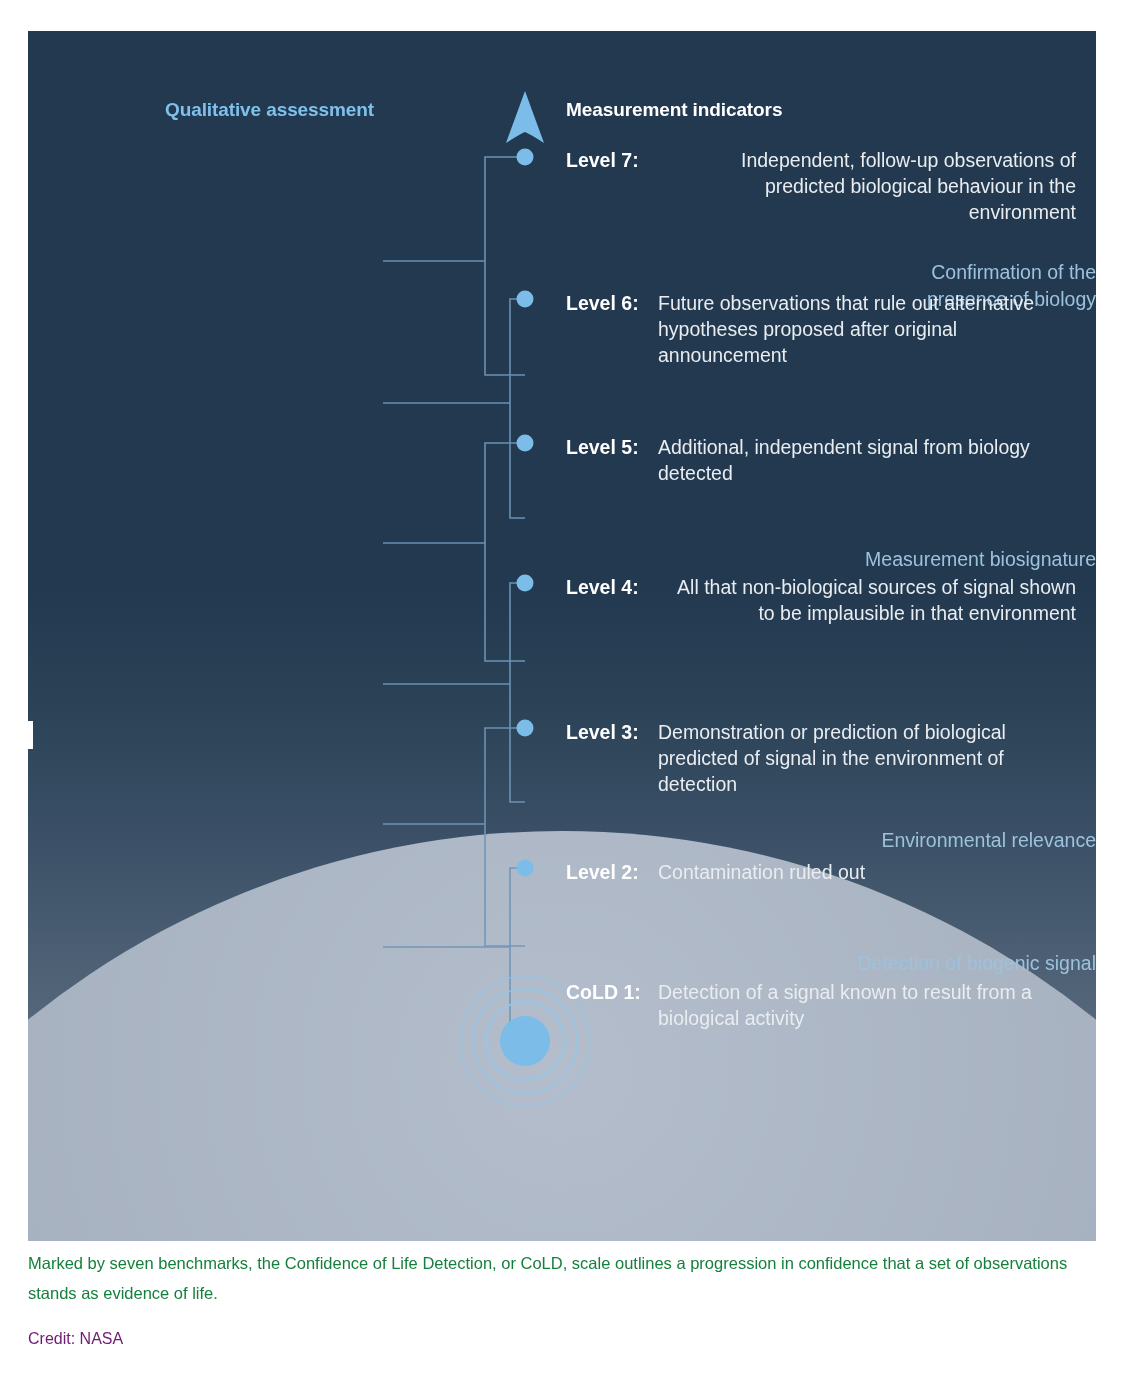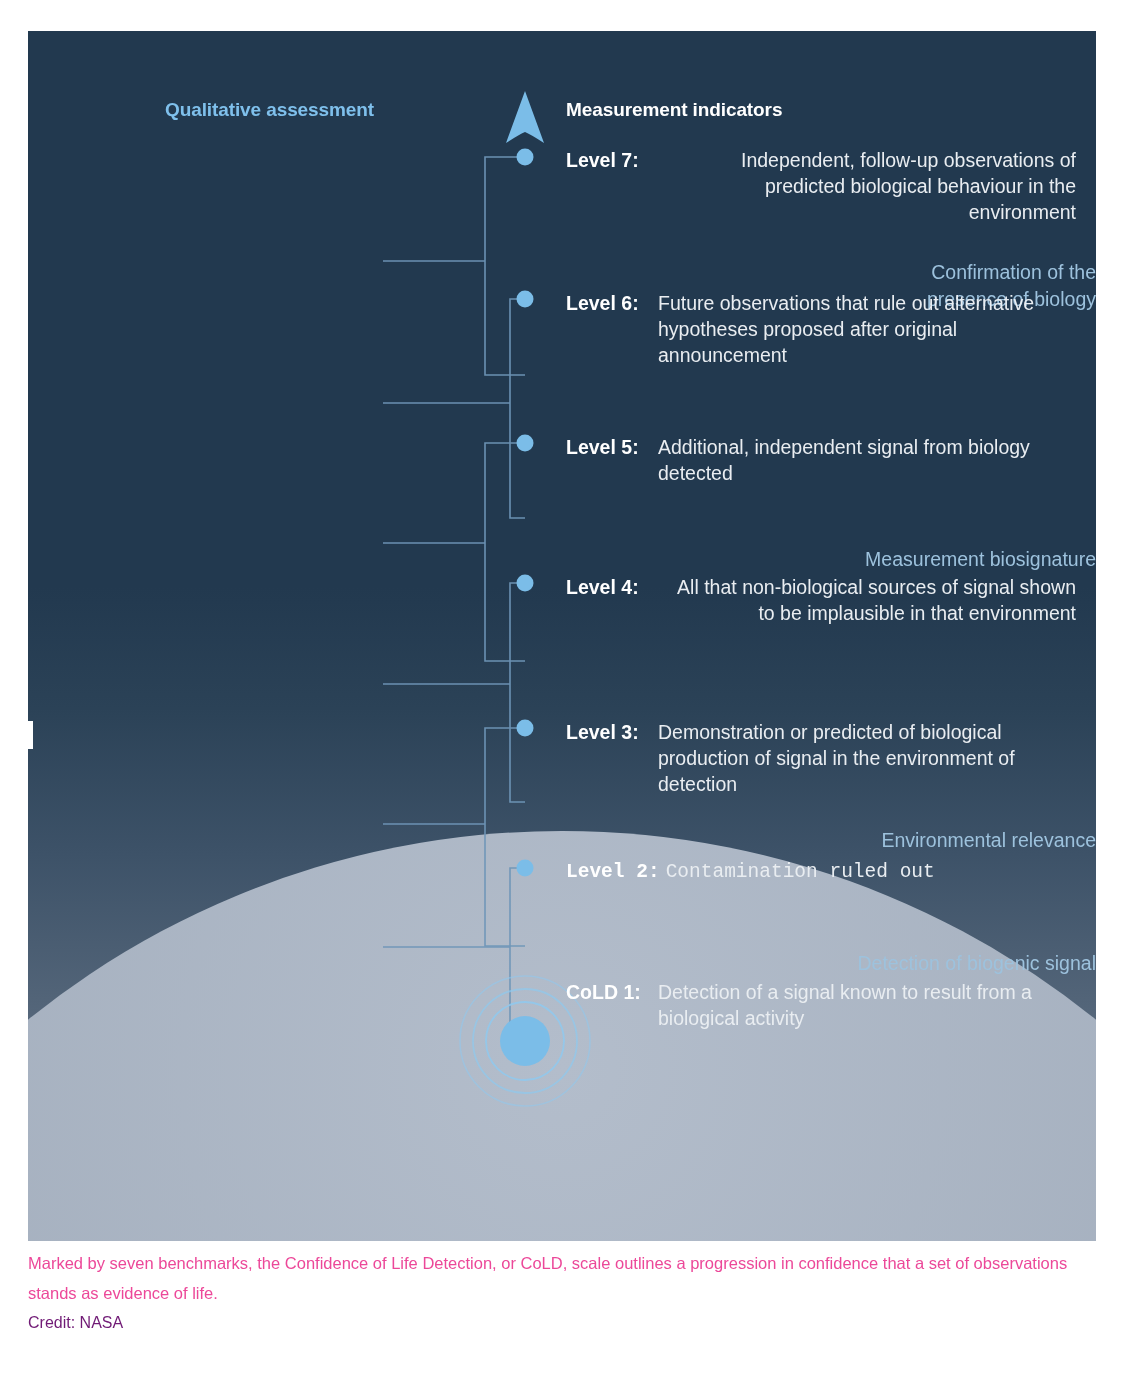--- a/index.html
+++ b/index.html
@@ -122,24 +122,24 @@
   
   #caption-area {
     position: absolute;
     left: 0;
     top: 1248px;
     width: 1140px;
     padding: 0 28px;
     box-sizing: border-box;
   }
   #caption-text {
-    color: #ec4899;
+    color: #15803d;
     font-size: 16.5px;
     line-height: 30px;
-    margin: 0 0 2px 0;
+    margin: 0 0 18px 0;
     max-width: 1072px;
   }
   #caption-credit {
     color: #701a75;
     font-size: 16px;
     line-height: 26px;
     margin: 0;
     font-weight: 500;
   }
 </style>
@@ -219,23 +219,23 @@
     <div class="level-block" style="top:403px;">
       <span class="lv-name">Level 5:</span>
       <span class="lv-text">Additional, independent signal from biology detected</span>
     </div>
     <div class="level-block" style="top:543px;text-align:right;">
       <span class="lv-name">Level 4:</span>
       <span class="lv-text">All that non-biological sources of signal shown to be implausible in that environment</span>
     </div>
     <div class="level-block" style="top:688px;">
       <span class="lv-name">Level 3:</span>
-      <span class="lv-text">Demonstration or predicted of biological production of signal in the environment of detection</span>
-    </div>
-    <div class="level-block" style="top:828px;font-family:Liberation Mono, monospace;">
+      <span class="lv-text">Demonstration or prediction of biological predicted of signal in the environment of detection</span>
+    </div>
+    <div class="level-block" style="top:828px;">
       <span class="lv-name">Level 2:</span>
       <span class="lv-text">Contamination ruled out</span>
     </div>
     <div class="level-block" style="top:948px;">
       <span class="lv-name">CoLD 1:</span>
       <span class="lv-text">Detection of a signal known to result from a biological activity</span>
     </div>
 
   </div>
 </div>

